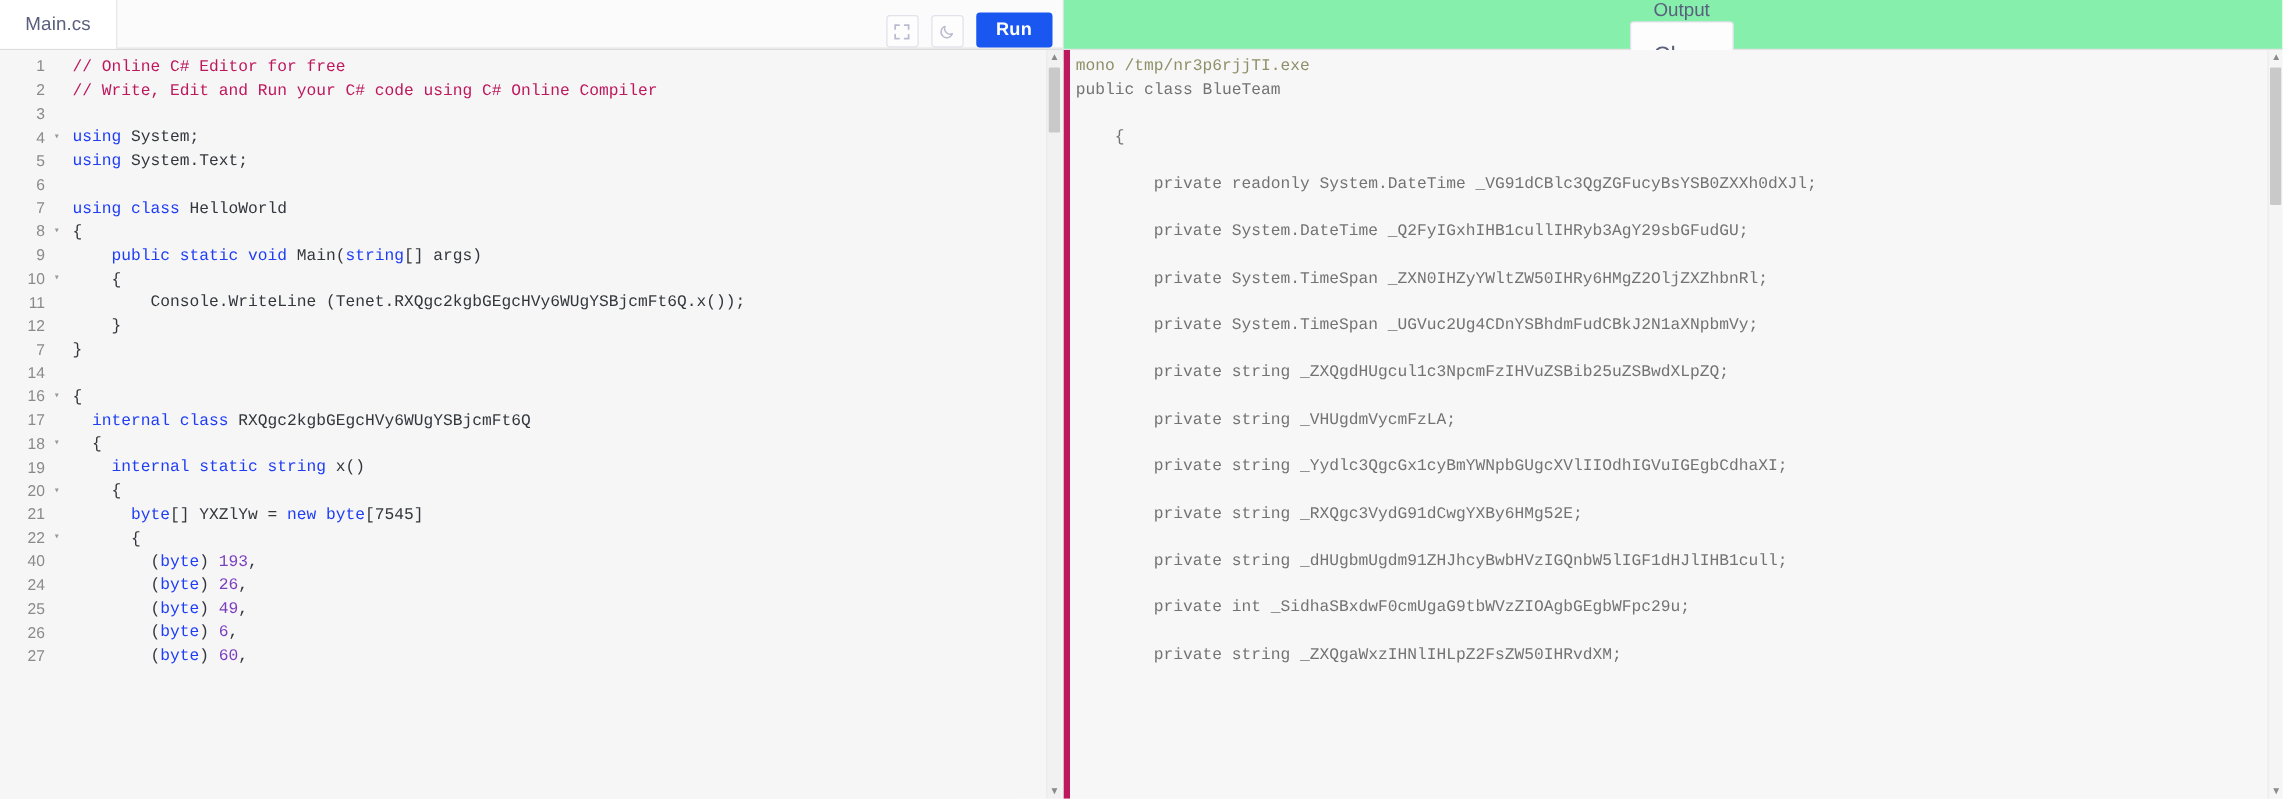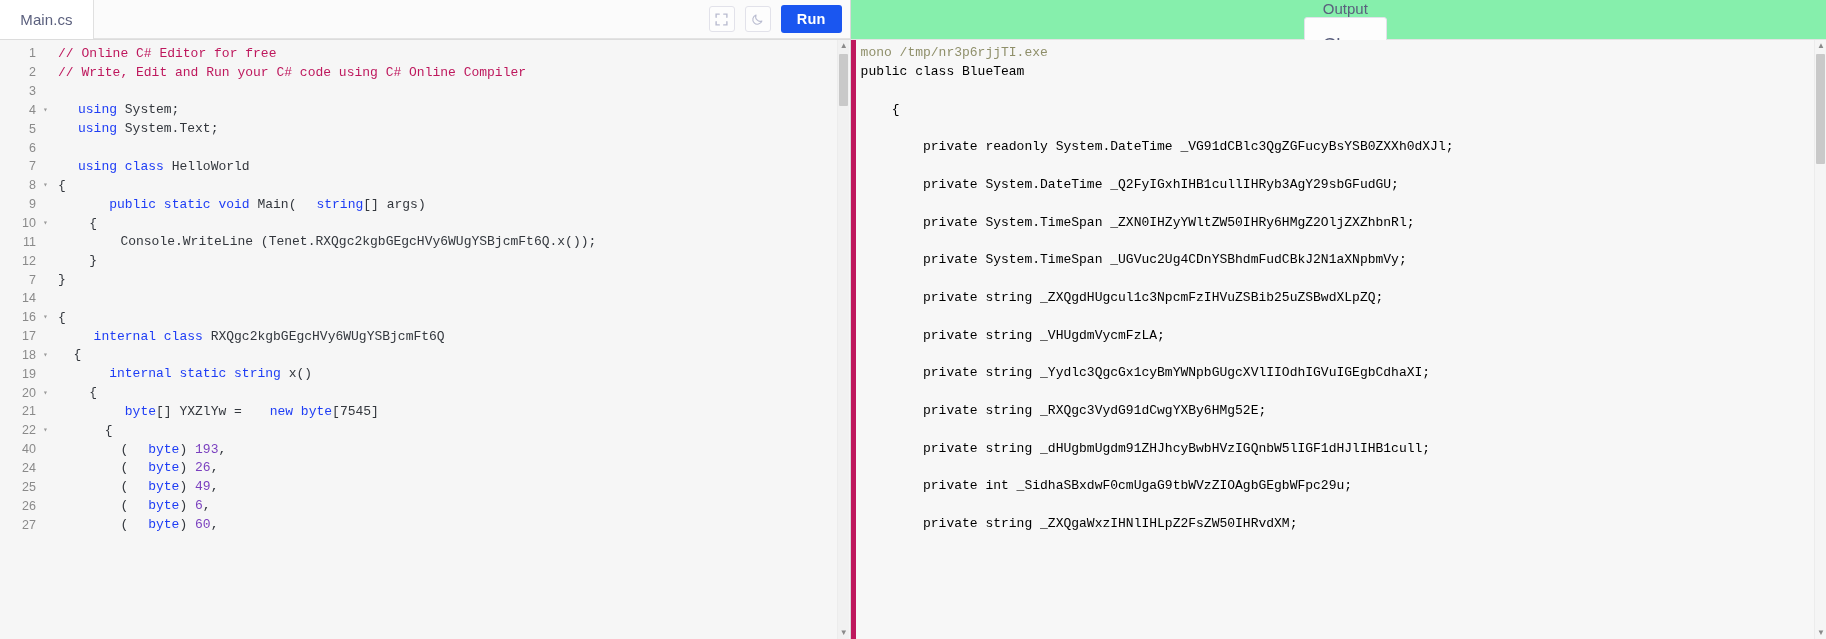--- a/index.html
+++ b/index.html
@@ -37,21 +37,21 @@
     display: flex; align-items: center; justify-content: center;
     font-size: 15px;
     color: #5a5f7d;
     letter-spacing: .1px;
     font-family: "Liberation Sans", sans-serif;
   }
   .tab-strip-rest {
     flex: 1;
     background: #fbfbfb;
     border-bottom: 1px solid #e3e3e3;
-    display: flex; align-items: center; justify-content: flex-end;
+    display: flex; align-items: flex-end; justify-content: flex-end;
     padding-right: 8px;
     gap: 10px;
   }
 
   .icon-btn {
     width: 26px; height: 26px;
     border: 1px solid #e2e2ea;
     border-radius: 3px;
     background: #fdfdfd;
     display: flex; align-items: center; justify-content: center;
@@ -107,21 +107,21 @@
     color: #9a9a9a;
     font-size: 8px;
     text-align: center;
     line-height: 18px;
     user-select: none;
   }
   .code-text { padding-left: 7px; color: #33373d; }
 
   
   .c-com { color: #be185d; }
-  .c-kw  { color: #1e3df5; margin-left: 20px; }
+  .c-kw  { color: #1e3df5; }
   .c-num { color: #7a3fbf; }
   .c-pln { color: #33373d; }
 
   
   #output-pane {
     width: 1039px; height: 639px;
     display: flex; flex-direction: column;
     background: #fbfbfb;
     position: relative;
   }
@@ -162,21 +162,21 @@
     top: 0; left: 0; right: 0; bottom: 0;
     padding: 4px 0 0 5px;
     overflow: hidden;
   }
   .out-line {
     font-family: "Liberation Mono", monospace;
     font-size: 13px;
     height: 18.85px;
     line-height: 18.85px;
     white-space: pre;
-    color: #000000;
+    color: #737373;
   }
   .out-line.cmd { color: #8f8f6a; }
 
   
   .vscroll {
     position: absolute;
     top: 0; right: 0;
     width: 12px; bottom: 0;
     background: #f5f5f5;
     border-left: 1px solid #ececec;

